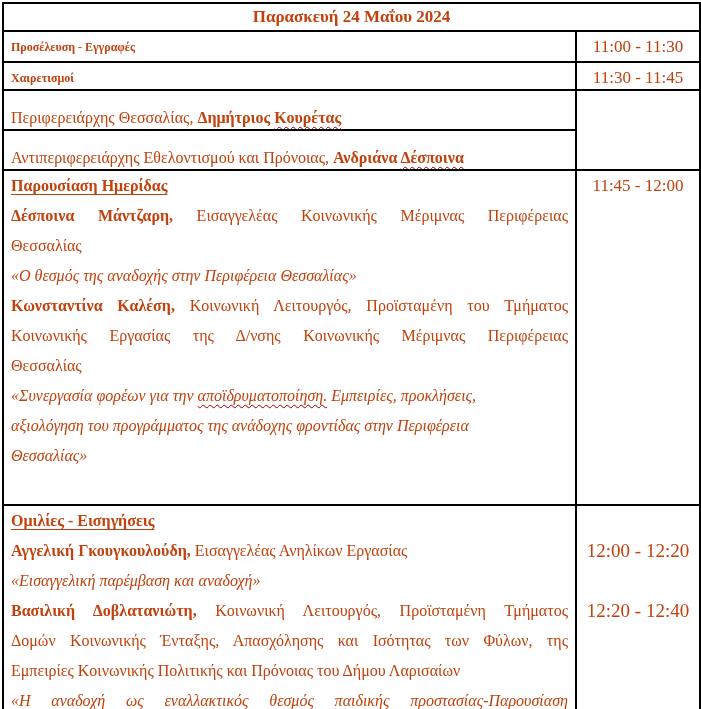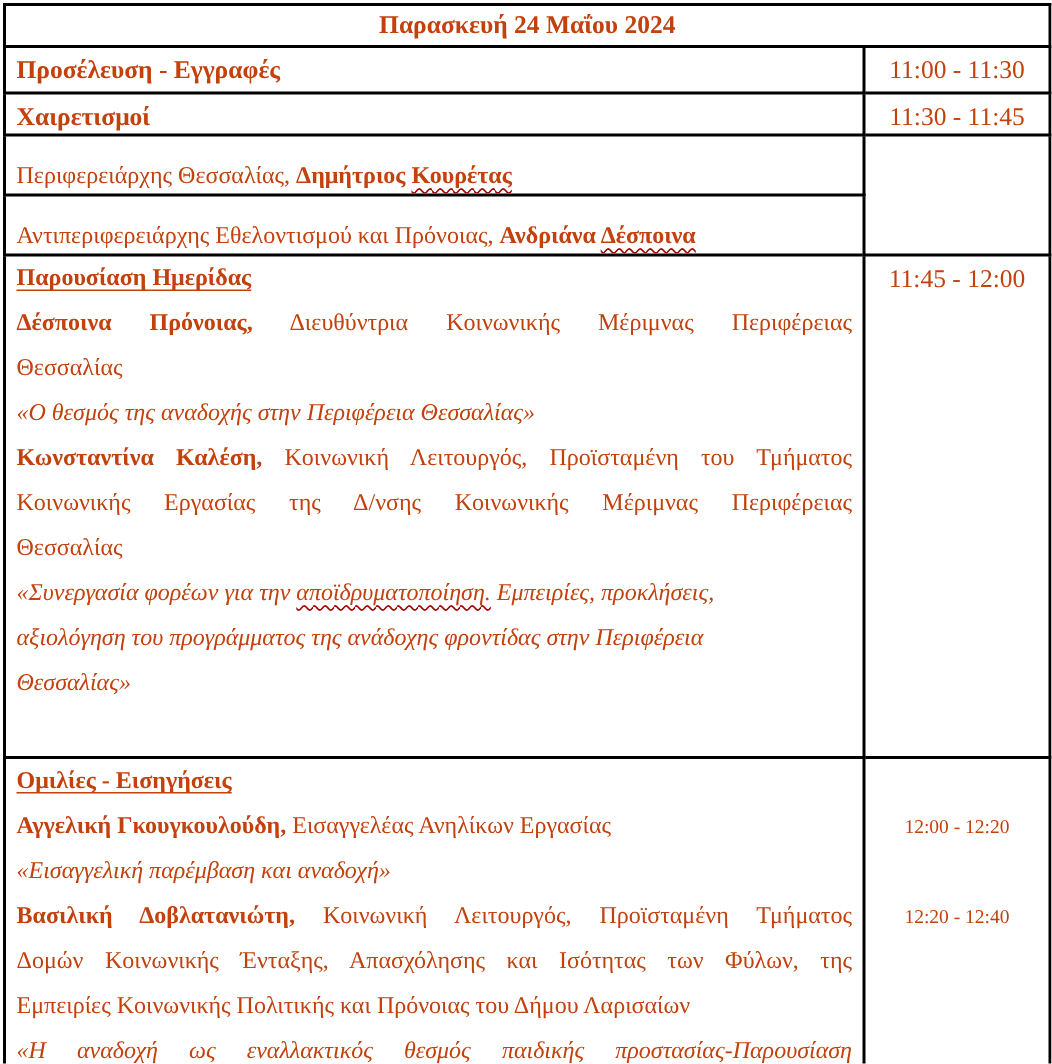--- a/index.html
+++ b/index.html
@@ -19,36 +19,36 @@
   tr.rt{height:28px;}
   tr.r1{height:31px;}
   tr.r2{height:27px;}
   tr.r3a{height:40px;}
   tr.r3b{height:27px;}
   tr.r4{height:335px;padding-left:48px;}
   td.title{
     text-align:center;font-weight:bold;font-size:17px;line-height:26px;padding:0 7px;
     vertical-align:middle;
   }
-  td.lbl{font-weight:bold;font-size:17px;padding-top:4px;line-height:22px;}
+  td.lbl{font-weight:bold;font-size:12px;padding-top:4px;line-height:22px;}
   td.time{text-align:center;font-size:17px;padding-top:4px;line-height:22px;}
   td.tt{padding-top:0;line-height:30px;}
   td.off{padding-top:16px;line-height:22px;}
   td.big{padding:0 7px;}
   .ln{line-height:30px;white-space:nowrap;text-align:left;}
   .j{text-align:justify;text-align-last:justify;}
   .bu{font-weight:bold;text-decoration:underline;text-underline-offset:3px;}
   .bold{font-weight:bold;}
   .it{font-style:italic;}
   .sq{
     text-decoration-line:underline;text-decoration-style:wavy;
     text-decoration-color:#a00000;text-decoration-thickness:1px;
     text-underline-offset:3px;
   }
-  .tl{height:30px;line-height:30px;text-align:center;font-size:13px;}
+  .tl{height:30px;line-height:30px;text-align:center;font-size:19px;}
 </style>
 </head>
 <body>
 
 <div class="page">
   <table class="schedule">
     <colgroup>
         <col class="c-main">
         <col class="c-time">
       </colgroup>
@@ -77,21 +77,21 @@
 
     <tr class="r3b">
       <td class="off">
         <span>Αντιπεριφερειάρχης Εθελοντισμού και Πρόνοιας, </span><span class="bold">Ανδριάνα </span><span class="bold sq">Δέσποινα</span>
       </td>
     </tr>
 
     <tr class="r4">
       <td class="big">
         <div class="ln"><span class="bu">Παρουσίαση Ημερίδας</span></div>
-        <div class="ln j"><span class="bold">Δέσποινα Πρόνοιας,</span><span> Διευθύντρια Κοινωνικής Μέριμνας Περιφέρειας</span></div>
+        <div class="ln j"><span class="bold">Δέσποινα Μάντζαρη,</span><span> Εισαγγελέας Κοινωνικής Μέριμνας Περιφέρειας</span></div>
         <div class="ln">Θεσσαλίας</div>
         <div class="ln it">«Ο θεσμός της αναδοχής στην Περιφέρεια Θεσσαλίας»</div>
         <div class="ln j"><span class="bold">Κωνσταντίνα Καλέση,</span><span> Κοινωνική Λειτουργός, Προϊσταμένη του Τμήματος</span></div>
         <div class="ln j">Κοινωνικής Εργασίας της Δ/νσης Κοινωνικής Μέριμνας Περιφέρειας</div>
         <div class="ln">Θεσσαλίας</div>
         <div class="ln it"><span>«Συνεργασία φορέων για την </span><span class="sq">αποϊδρυματοποίηση.</span><span> Εμπειρίες, προκλήσεις,</span></div>
         <div class="ln it">αξιολόγηση του προγράμματος της ανάδοχης φροντίδας στην Περιφέρεια</div>
         <div class="ln it">Θεσσαλίας»</div>
       </td>
       <td class="time tt">11:45 - 12:00</td>

